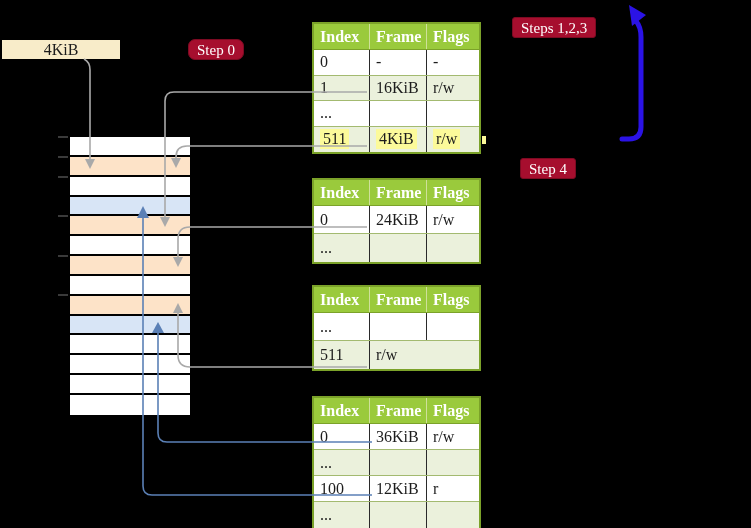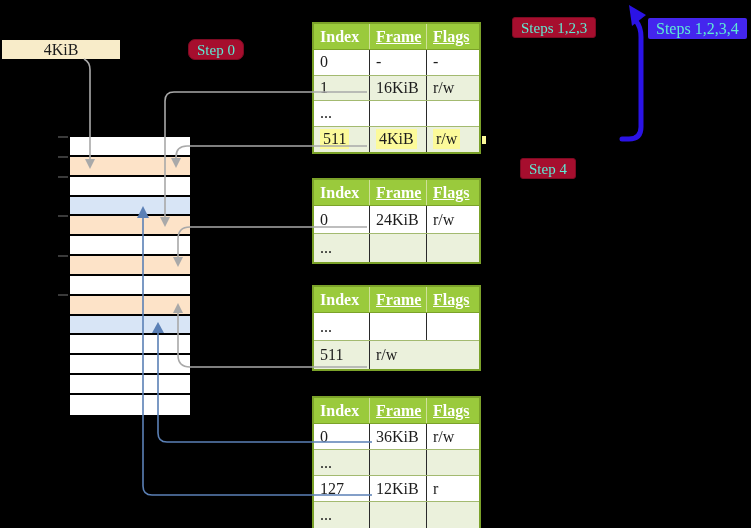--- a/index.html
+++ b/index.html
@@ -2,21 +2,21 @@
 <html><head>
 <meta charset="utf-8">
 <style>
   html,body{margin:0;padding:0;background:#000;}
   #canvas{
     position:relative;width:751px;height:528px;background:#000;overflow:hidden;
     font-family:"Liberation Serif","DejaVu Serif",serif;
   }
   
   .badge{
-    position:absolute;color:#5eead4;font-size:15px;line-height:20px;height:21px;
+    position:absolute;color:#ffffff;font-size:15px;line-height:20px;height:21px;
     padding:0 8px;border-radius:3px;white-space:nowrap;box-sizing:border-box;
     display:flex;align-items:center;justify-content:center;
   }
   .badge.red{background:#a60e2e;border:1px solid #7d0a22;}
   .badge.blue{background:#4426ee;border-radius:2px;border:none;}
   #lbl-4kib{
     position:absolute;left:2px;top:40px;width:118px;height:19px;background:#f8ecc9;
     color:#1c1c1c;font-size:16px;display:flex;align-items:center;justify-content:center;
   }
   #b-step0{left:188px;top:39px;border-radius:7px;}
@@ -42,41 +42,40 @@
   .trow:last-child{border-bottom:none;}
   .trow.shade{background:#ebf1dc;}
   .trow.thead{background:#9aca3c;border-bottom:1px solid #7ba229;height:26px;}
   .cell{
     box-sizing:border-box;display:flex;align-items:center;padding-left:6px;
     font-size:16px;color:#1c1c1c;overflow:hidden;white-space:nowrap;
   }
   .c0{width:55px;}.c1{width:57px;border-left:1px solid #2a2a2a;}
   .c2{width:47px;border-left:1px solid #2a2a2a;}
   .thead .cell{color:#fff;font-weight:bold;}
-  .thead .c1,.thead .c2{border-left:1px solid #cfe09a;text-decoration:underline;}
+  .thead .c1,.thead .c2{border-left:1px solid #cfe09a;}
   .t1 .trow{height:25.5px;} .t1{top:22px;}
   .t2 .trow{height:28px;}   .t2{top:178px;}
   .t3 .trow{height:28px;}   .t3{top:285px;}
   .t4 .trow{height:26px;}   .t4{top:396px;}
   .t1 .trow.thead,.t2 .trow.thead,.t3 .trow.thead,.t4 .trow.thead{height:26px;}
   .hl{background:#fcfa9a;padding:0 3px;line-height:20px;display:inline-block;}
   
   #overlay{position:absolute;left:0;top:0;pointer-events:none;z-index:10;}
   #yellow-mark{position:absolute;left:482px;top:136px;width:4px;height:8px;background:#fcfa9a;z-index:11;}
 </style>
 </head>
 <body>
 
 <div id="canvas">
 
   <div id="lbl-4kib">4KiB</div>
 
   <div id="b-step0" class="badge red">Step 0</div>
   <div id="b-steps123" class="badge red">Steps 1,2,3</div>
-  <div id="b-steps1234" class="badge blue">Steps 1,2,3,4</div>
   <div id="b-step4" class="badge red">Step 4</div>
 
   <div id="memory-strip">
       <div class="mrow white"></div>
       <div class="mrow peach"></div>
       <div class="mrow white"></div>
       <div class="mrow blue"></div>
       <div class="mrow peach"></div>
       <div class="mrow white"></div>
       <div class="mrow peach"></div>
@@ -165,21 +164,21 @@
         <div class="cell c0">0</div>
         <div class="cell c1">36KiB</div>
         <div class="cell c2">r/w</div>
       </div>
       <div class="trow shade">
         <div class="cell c0">...</div>
         <div class="cell c1"></div>
         <div class="cell c2"></div>
       </div>
       <div class="trow">
-        <div class="cell c0">127</div>
+        <div class="cell c0">100</div>
         <div class="cell c1">12KiB</div>
         <div class="cell c2">r</div>
       </div>
       <div class="trow shade">
         <div class="cell c0">...</div>
         <div class="cell c1"></div>
         <div class="cell c2"></div>
       </div>
     </div>
 

